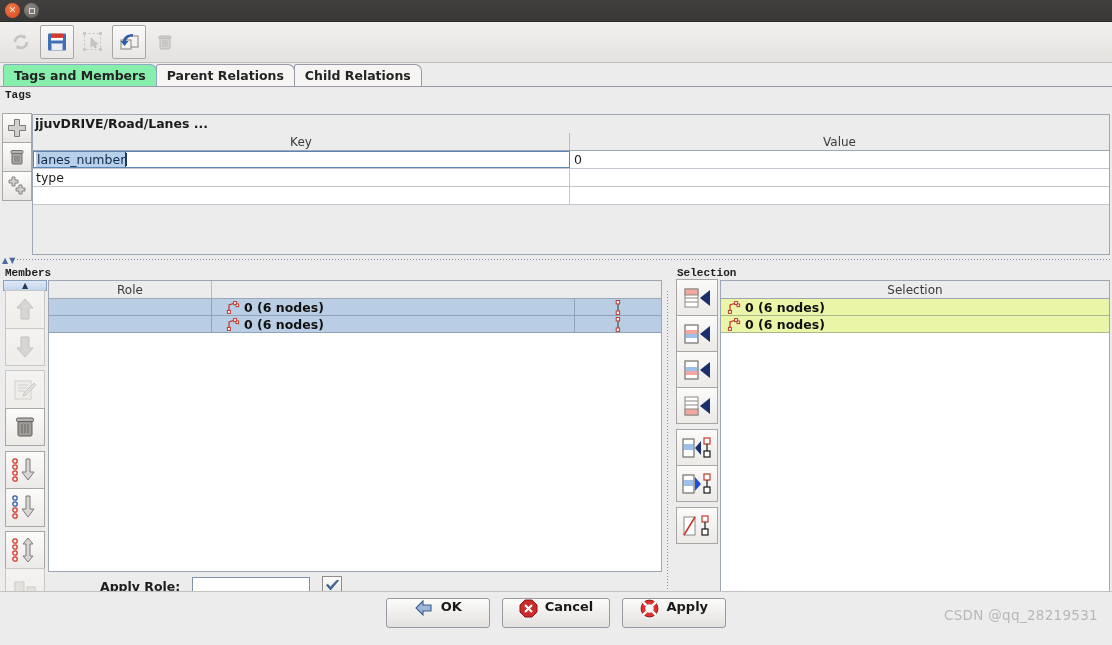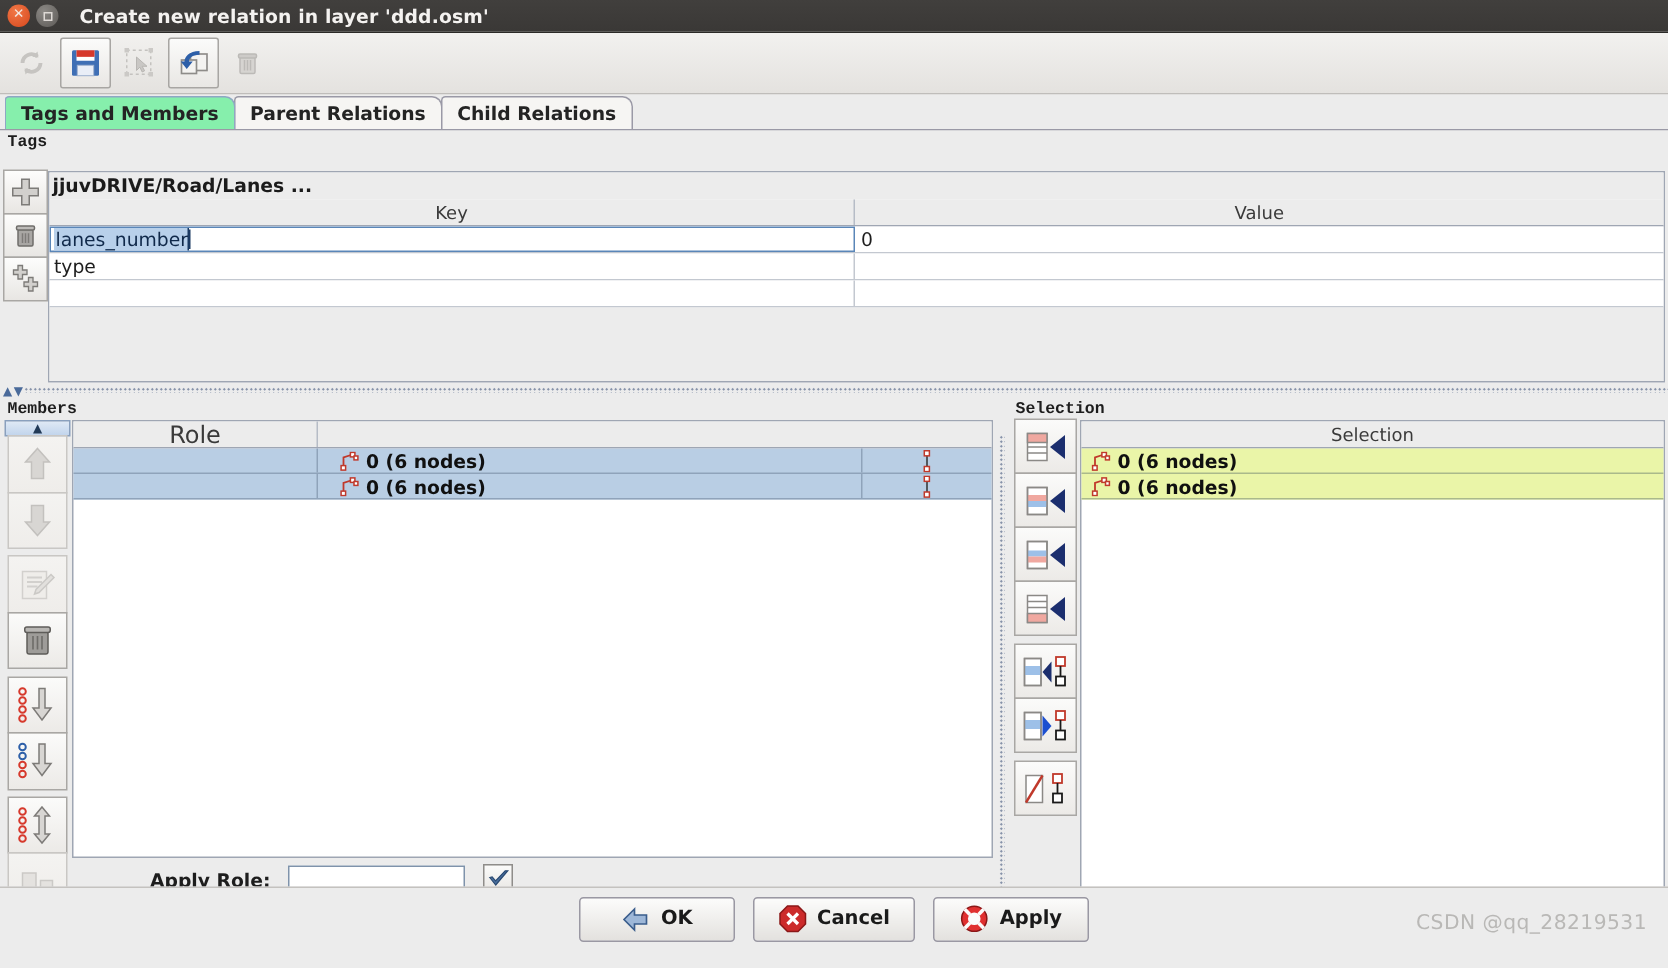--- a/index.html
+++ b/index.html
@@ -114,21 +114,21 @@
   .arrowbar { width: 44px; height: 12px; border:1px solid #8aa0bd;
               background: linear-gradient(#dfe9f5,#c2d5ec); display:flex;align-items:center;justify-content:center;
               font-size: 8px; color:#223a57;}
   .mbtn { width: 40px; height: 44px; border: 1px solid #a9a7a4;
           background: linear-gradient(#fbfbfa,#eceae7);
           display:flex;align-items:center;justify-content:center; margin-top:-1px;}
   .mbtn.disabled { border-color:#c9c7c4; background: linear-gradient(#f4f3f1,#efedea); }
   .gap6 { height: 6px; }
   .members-table { flex: 1 1 auto; border: 1px solid #9fa6b3; background:#fff; height: 292px; }
   .mhead { display:flex; height: 18px; background:#ececec; border-bottom:1px solid #9fa6b3;}
-  .mhead > div { font-size:16px;color:#3a3a3a;display:flex;align-items:center;justify-content:center;
+  .mhead > div { font-size:12px;color:#3a3a3a;display:flex;align-items:center;justify-content:center;
                  border-right:1px solid #b6bcc6;}
   .mh-role { width: 163px; }
   .mh-refers { width: 363px; }
   .mh-last { flex:1 1 auto; border-right:none !important;}
   .mrow { display:flex; height: 17px; background:#b9cee4; border-bottom:1px solid #8fa3ba; }
   .mrow .m-role { width:163px; border-right:1px solid #8fa3ba;}
   .mrow .m-ref { width:363px; border-right:1px solid #8fa3ba; display:flex;align-items:center;
                  gap:4px; padding-left:14px; font-size:12.5px; font-weight:bold; color:#101010;}
   .mrow .m-last { flex:1 1 auto; display:flex;align-items:center;justify-content:center;}
 
@@ -160,40 +160,39 @@
   
   .footer {
     position:absolute; left:0; bottom:0; width:100%; height: 42px;
     background: #ececec; border-top: 1px solid #c4c2bf;
     display:flex; align-items:center; justify-content:center; gap: 12px;
   }
   .dlgbtn {
     height: 30px; min-width: 104px; padding: 0 16px;
     border:1px solid #9a98a3; border-radius:3px;
     background: linear-gradient(#fcfcfb, #e3e1de);
-    display:flex;align-items:center;justify-content:center;gap:7px;
+    display:flex;justify-content:center;gap:7px;
     font-size:13px; font-weight:bold; color:#1a1a1a;
   }
   .watermark {
     position:absolute; right: 14px; bottom: 10px;
     font-size: 13.5px; color: #b9b8b6; letter-spacing:.3px;
   }
   .caret { display:inline-block; width:1px; height:13px; background:#1b3a63; margin-left:0px;}
 </style>
 </head>
 <body>
 
 <div class="titlebar">
   <div class="winbtn close">
     <span class="glyph">✕</span>
   </div>
   <div class="winbtn max">
     <span class="sq"></span>
   </div>
-  <div class="title-text">Create new relation in layer 'ddd.osm'</div>
 </div>
 
 <div class="toolbar">
   <div class="tbtn">
     <svg width="20" height="20" viewBox="0 0 20 20">
       <path d="M4 10a6 6 0 0 1 10-4.3M16 10a6 6 0 0 1-10 4.3" fill="none" stroke="#c6c4c1" stroke-width="2.6"></path>
       <path d="M14 2.4 L14.6 6.4 L10.6 5.8 Z" fill="#c6c4c1"></path>
       <path d="M6 17.6 L5.4 13.6 L9.4 14.2 Z" fill="#c6c4c1"></path>
     </svg>
   </div>

